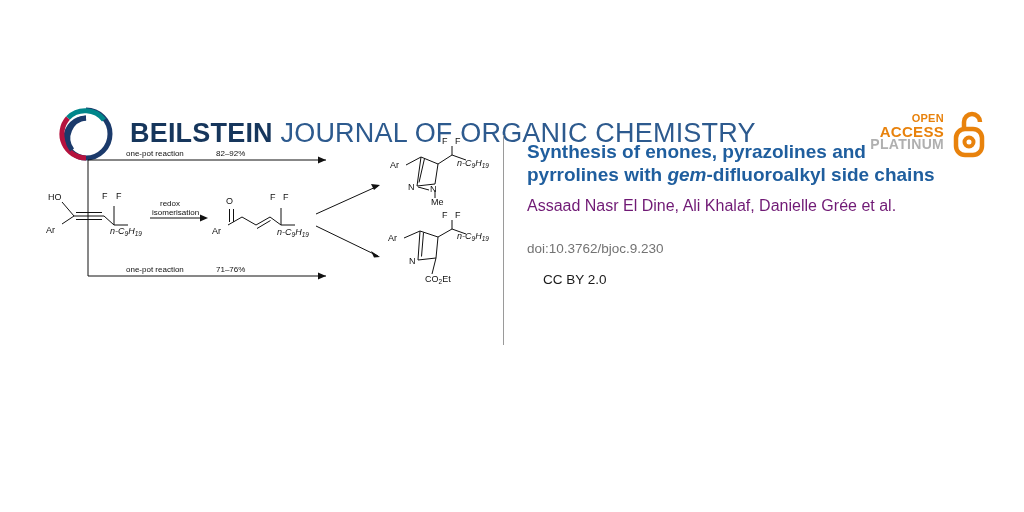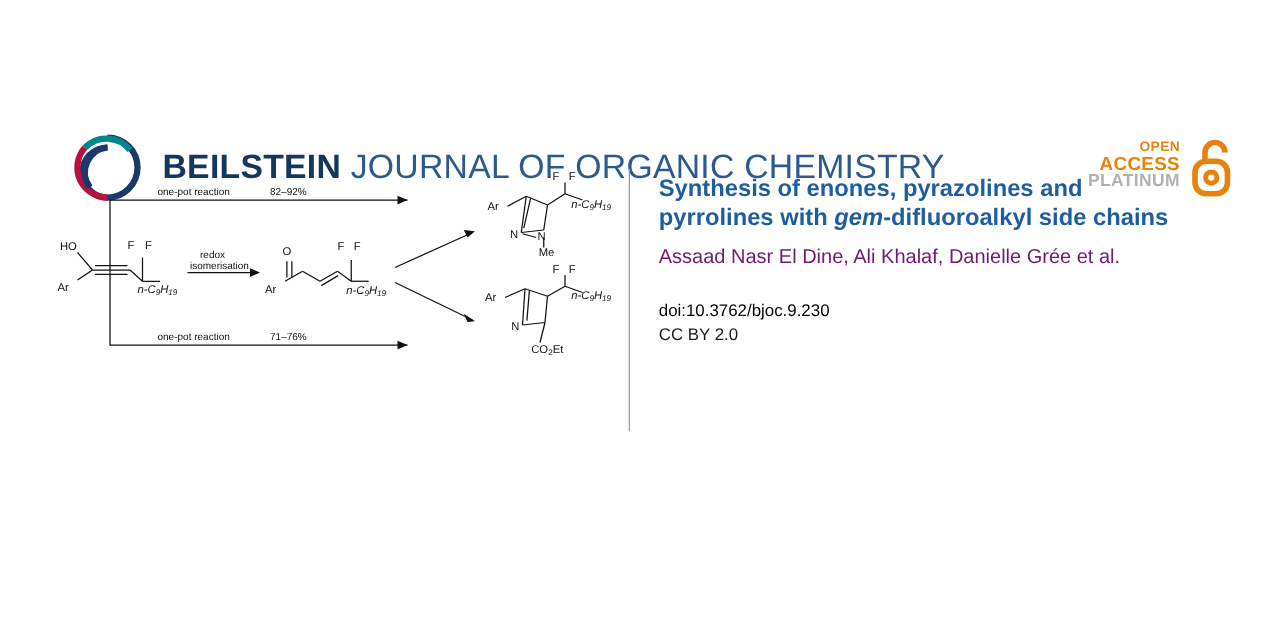--- a/index.html
+++ b/index.html
@@ -113,27 +113,27 @@
   }
   .citation {
     font-size: 13.5px;
     color: #1a1a1a;
     margin: 0 0 20px 0;
   }
   .citation em { font-style: italic; }
   .citation b { font-weight: bold; }
   .doi {
     font-size: 13.5px;
-    color: #000000;
+    color: #737373;
     margin: 0 0 4px 0;
   }
   .license {
     font-size: 13.5px;
     color: #1a1a1a;
-    margin: 0;
+    margin: 16px;
   }
 
   
   .graphic {
     position: absolute;
     left: 30px;
     top: 128px;
     width: 470px;
     height: 220px;
   }

